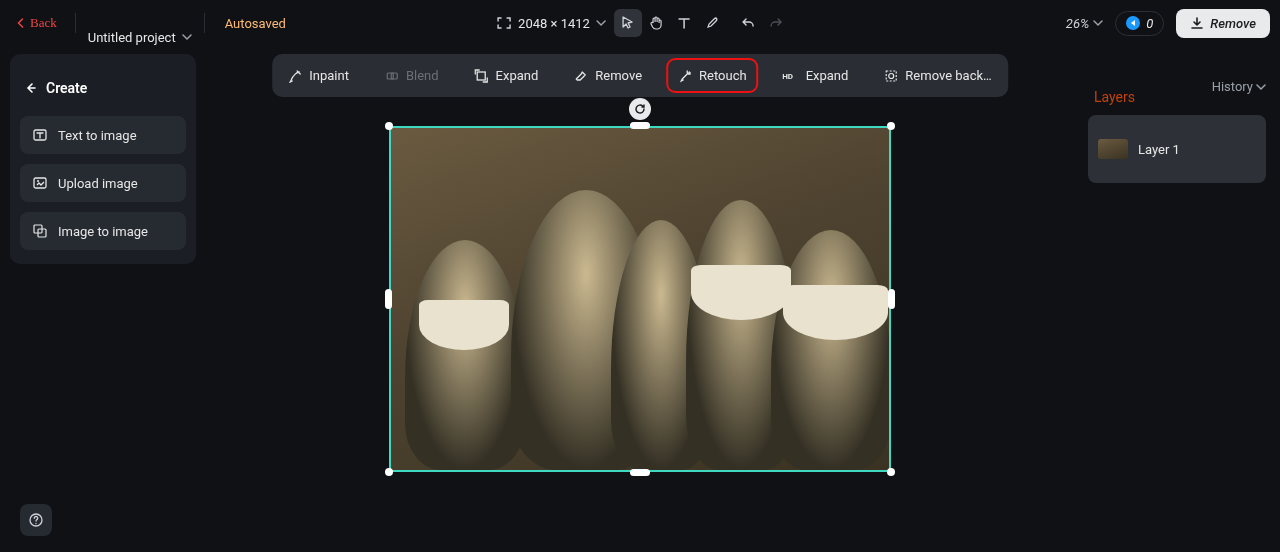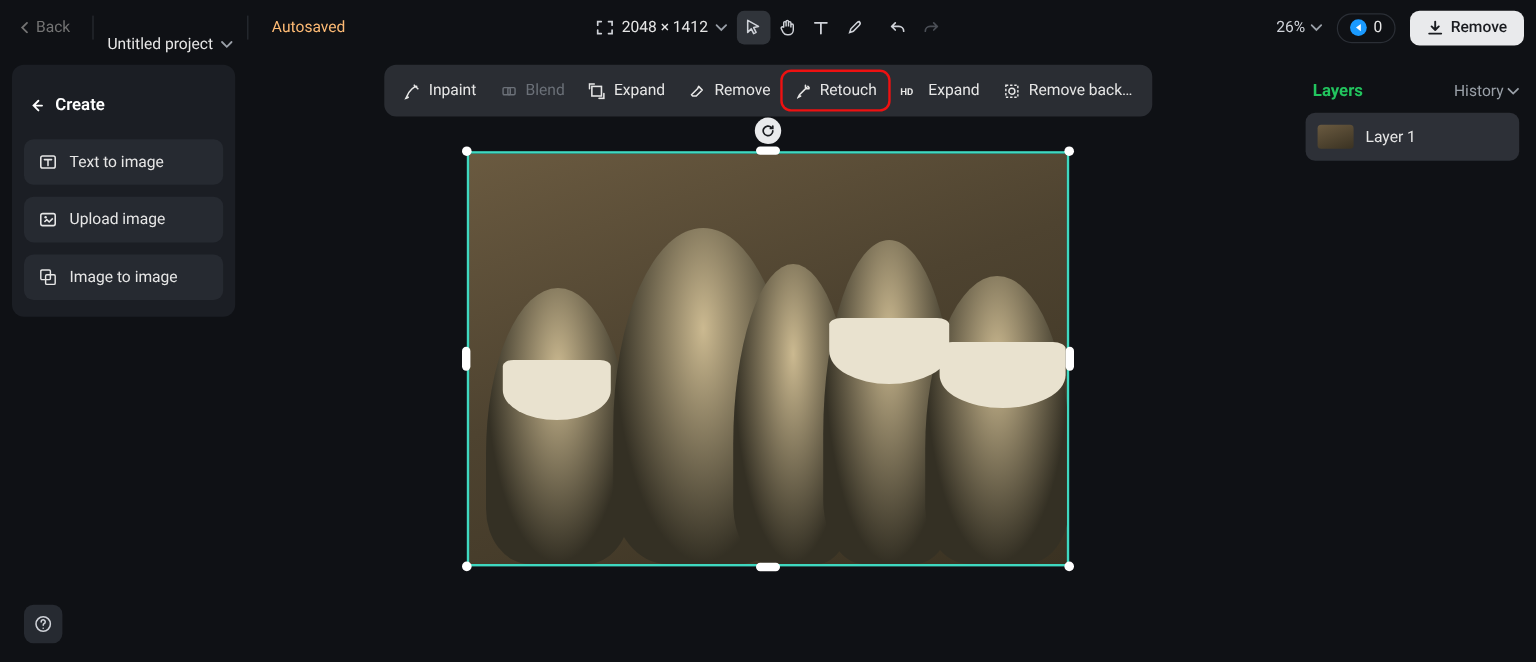--- a/index.html
+++ b/index.html
@@ -17,21 +17,21 @@
   
   .topbar {
     height: 46px;
     display: flex;
     align-items: center;
     padding: 0 10px;
     gap: 12px;
   }
   .back-btn {
     display: flex; align-items: center; gap: 4px;
-    color: #737373; cursor: pointer; padding: 4px 6px;
+    color: #ef4444; cursor: pointer; padding: 4px 6px; font-family: Liberation Serif, serif;
   }
   .vsep { width: 1px; height: 20px; background: #2a2d33; }
   .proj-block { display: flex; align-items: center; gap: 6px; margin-top: 28px; }
   .proj-name { color: #e6e6e6; }
   .autosaved { color: #fdba74; margin-left: 8px; }
 
   .topbar-center {
     position: absolute;
     left: 50%;
     transform: translateX(-50%);
@@ -46,21 +46,21 @@
     display: flex; align-items: center; justify-content: center;
     border-radius: 6px;
     color: #cfd2d8;
     cursor: pointer;
   }
   .tool-btn.active { background: #30343a; }
   .tool-btn.disabled { color: #4a4e55; }
 
   .topbar-right {
     margin-left: auto;
-    display: flex; align-items: center; gap: 12px;
+    display: flex; align-items: center; gap: 12px; font-style: italic;
   }
   .zoom { display: flex; align-items: center; gap: 4px; color: #cfd2d8; }
   .credits {
     display: flex; align-items: center; gap: 6px;
     border: 1px solid #2b2f36; border-radius: 14px;
     padding: 4px 10px; color: #e6e6e6;
   }
   .credits .dot { width: 14px; height: 14px; border-radius: 50%; background: #1a9aff; display:flex;align-items:center;justify-content:center; }
   .export-btn {
     display: flex; align-items: center; gap: 6px;
@@ -117,21 +117,21 @@
   .canvas-area {
     flex: 1;
     position: relative;
   }
   .tools-pill {
     position: absolute;
     top: 8px; left: 50%; transform: translateX(-50%);
     background: #2a2d33;
     border-radius: 10px;
     padding: 6px;
-    display: flex; align-items: center; gap: 0;
+    display: flex; align-items: center; gap: 16px;
   }
   .pill-btn {
     display: flex; align-items: center; gap: 7px;
     padding: 8px 10px;
     border-radius: 7px;
     color: #e6e6e6;
     cursor: pointer;
     white-space: nowrap;
   }
   .pill-btn.disabled { color: #6b7078; }
@@ -192,27 +192,27 @@
 
   
   .right-panel {
     width: 186px;
     margin: 8px 10px 0 0;
   }
   .layers-header {
     display: flex; align-items: center; justify-content: space-between;
     padding: 14px 4px 10px 10px;
   }
-  .layers-title { font-weight: 700; font-size: 14px; color: #22c55e; }
+  .layers-title { font-weight: 400; font-size: 14px; color: #c2410c; margin-top: 21px; }
   .history { color: #9aa0a8; display:flex;align-items:center;gap:3px; cursor:pointer; }
   .layer-item {
     background: #2d3037;
     border-radius: 8px;
     display: flex; align-items: center; gap: 10px;
-    padding: 10px 10px;
+    padding: 24px 10px;
     margin: 0 4px;
     cursor: pointer;
   }
   .layer-thumb {
     width: 30px; height: 20px;
     background: linear-gradient(160deg,#6a5a40,#3a3222);
     border-radius: 3px;
   }
 
   svg { display: block; }

